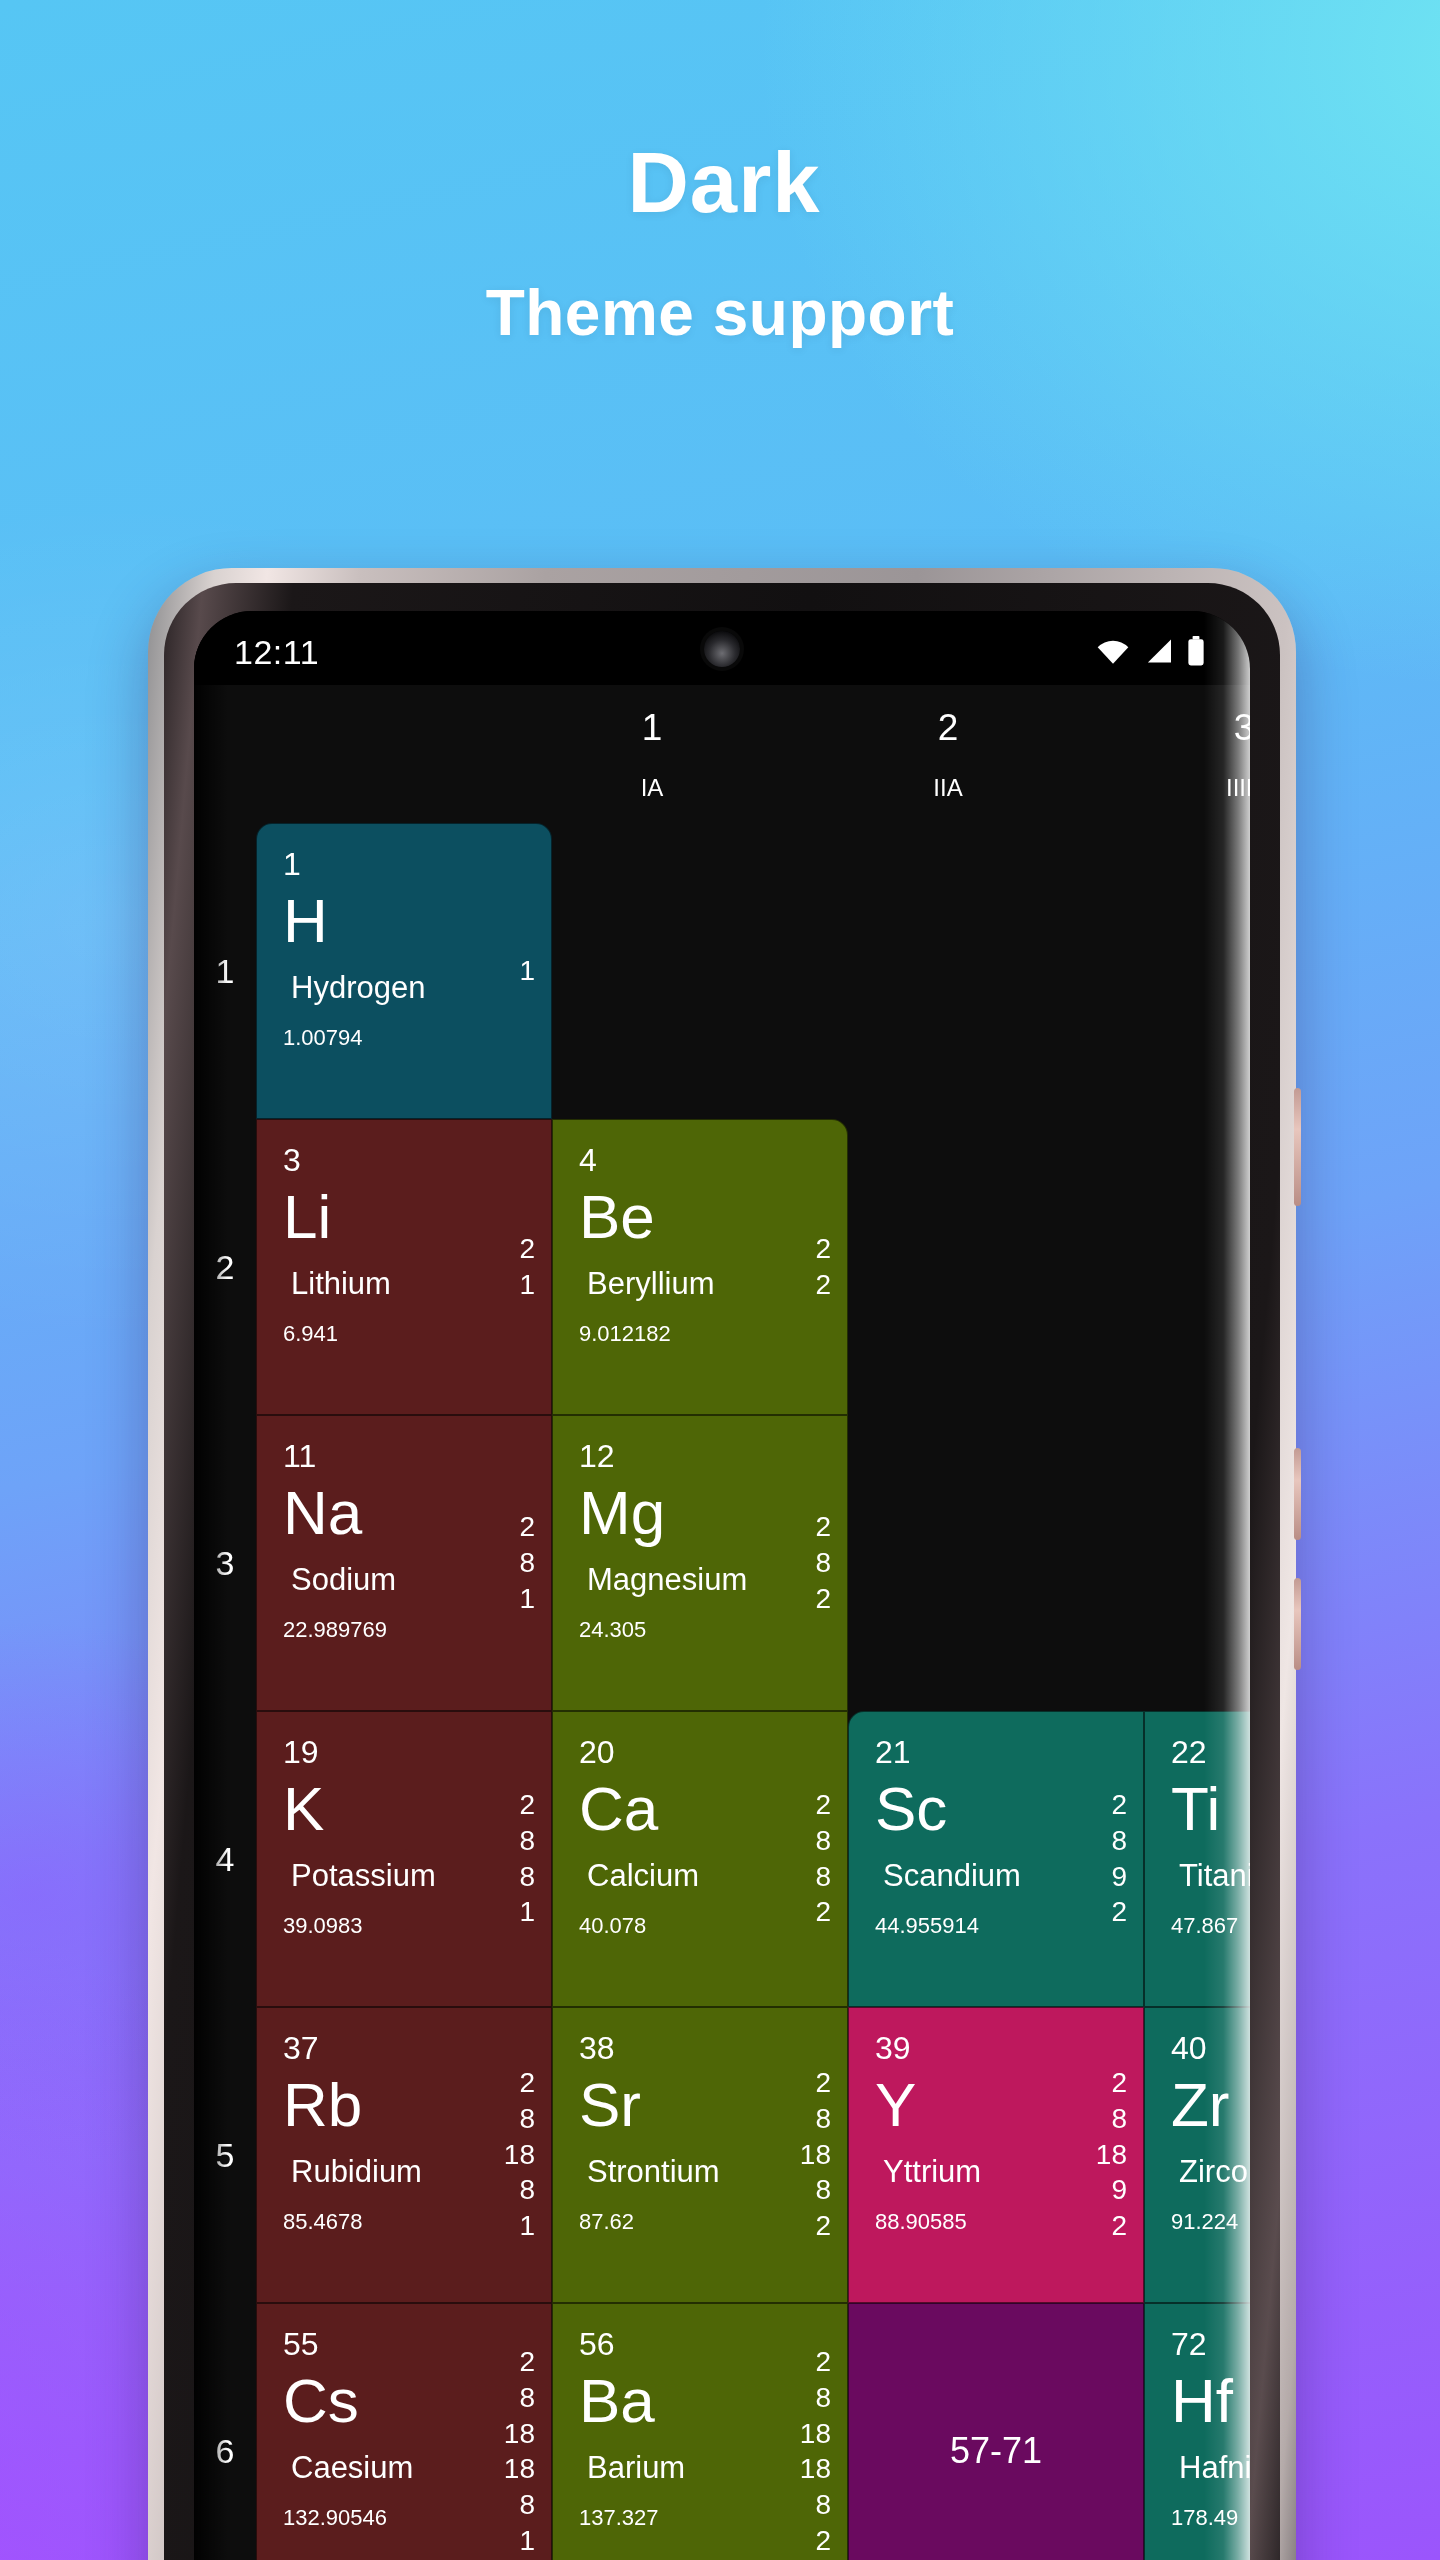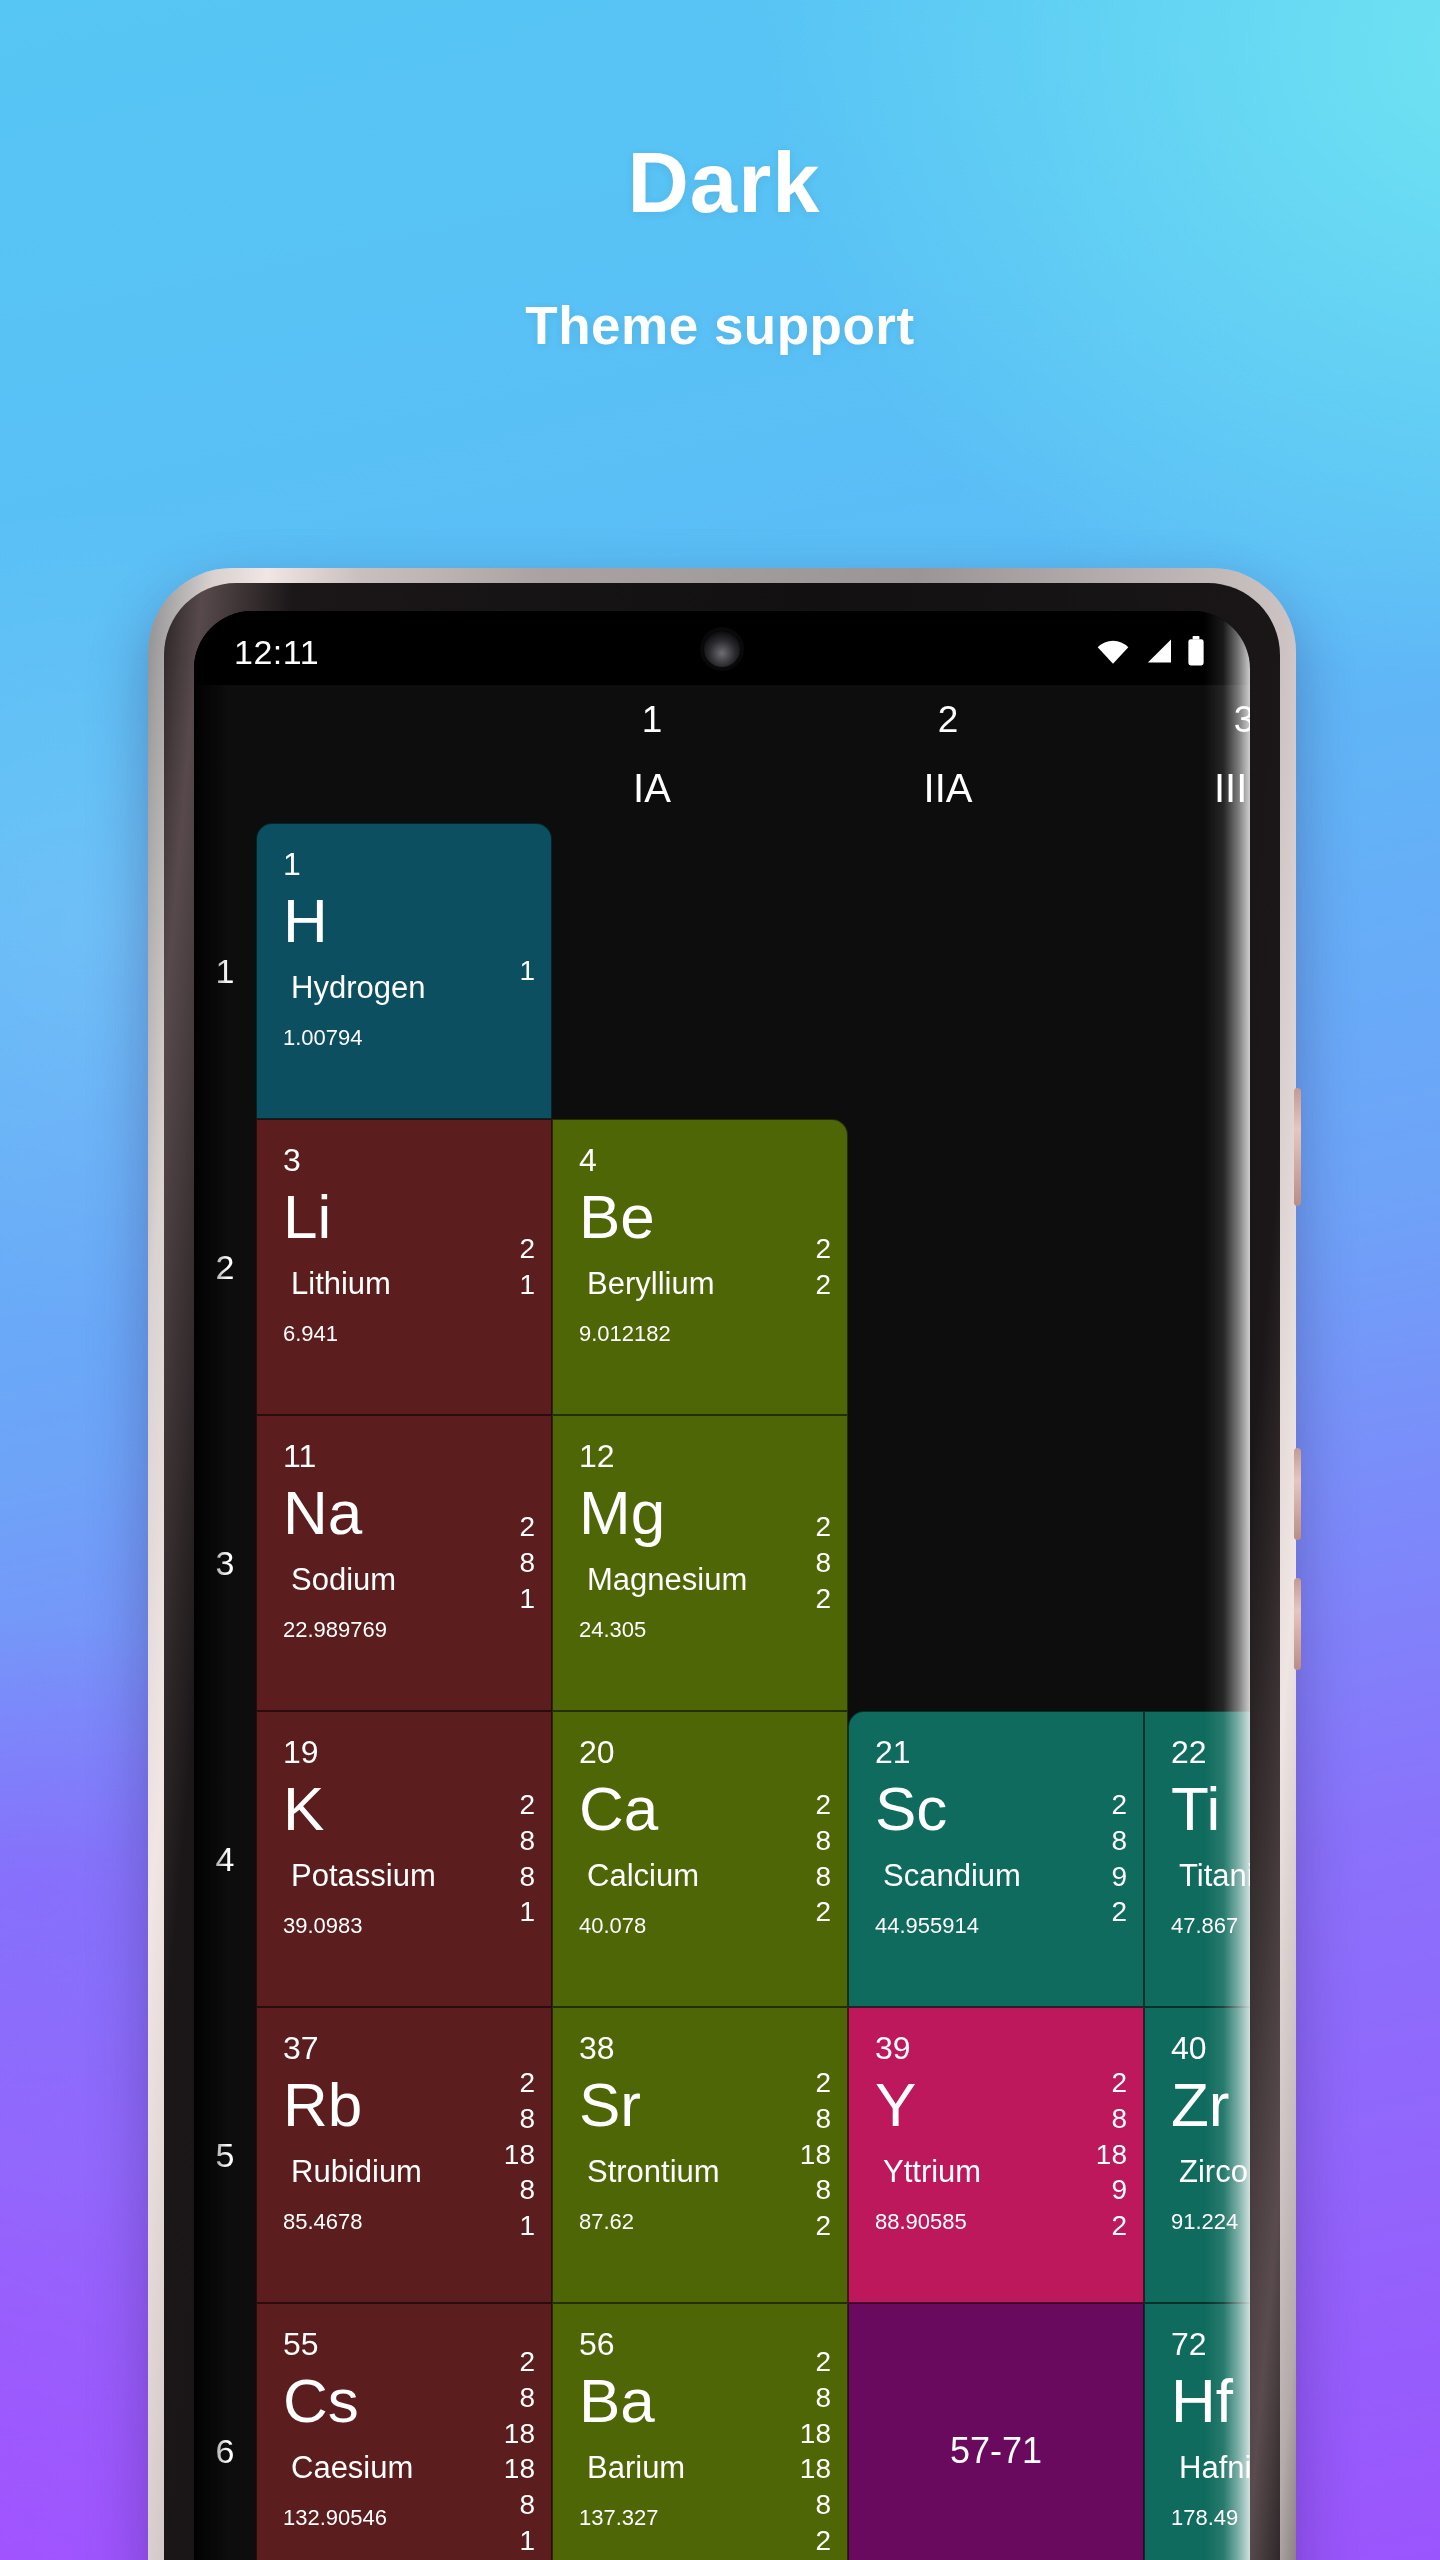--- a/index.html
+++ b/index.html
@@ -26,21 +26,21 @@
       radial-gradient(ellipse 560px 420px at 2% 74%, rgba(150,70,255,0.35) 0%, rgba(150,70,255,0) 65%);
   }
 
   
   #headline {
     position:absolute; left:0; right:0; top:140px;
     text-align:center; color:#ffffff;
     text-shadow:0 2px 10px rgba(0,0,0,0.07);
   }
   #headline .line1 { display:block; font-size:85px; font-weight:bold; letter-spacing:1px; line-height:1.0;padding-left:8px; }
-  #headline .line2 { display:block; font-size:53px; font-weight:bold; letter-spacing:0.5px; line-height:1.0; margin-top:74px; }
+  #headline .line2 { display:block; font-size:64px; font-weight:bold; letter-spacing:0.5px; line-height:1.0; margin-top:56px; }
 
   
   #phone-mockup {
     position:absolute;
     left:148px; top:568px;
     width:1148px; height:2060px;
   }
   .phone-frame {
     position:absolute; inset:0;
     border-radius:84px 84px 0 0;
@@ -107,21 +107,21 @@
   .col-header-row {
     display:flex; height:138px;
     margin-left:248px;
   }
   .col-header {
     width:296px; flex:0 0 296px;
     display:flex; flex-direction:column; align-items:center; justify-content:center;
     color:#ffffff;
   }
   .col-header .num { font-size:37px; line-height:1; }
-  .col-header .roman { font-size:40px; line-height:1; margin-top:30px; }
+  .col-header .roman { font-size:24px; line-height:1; margin-top:30px; }
 
   
   .grid-body { display:flex; }
   .ptable-rows { flex:1; }
   .ptable-row { display:flex; position:relative; height:296px; }
   .row-label {
     position:absolute; left:-62px; top:0;
     width:62px; height:296px;
     display:flex; align-items:center; justify-content:center;
     color:#ffffff; font-size:34px;

